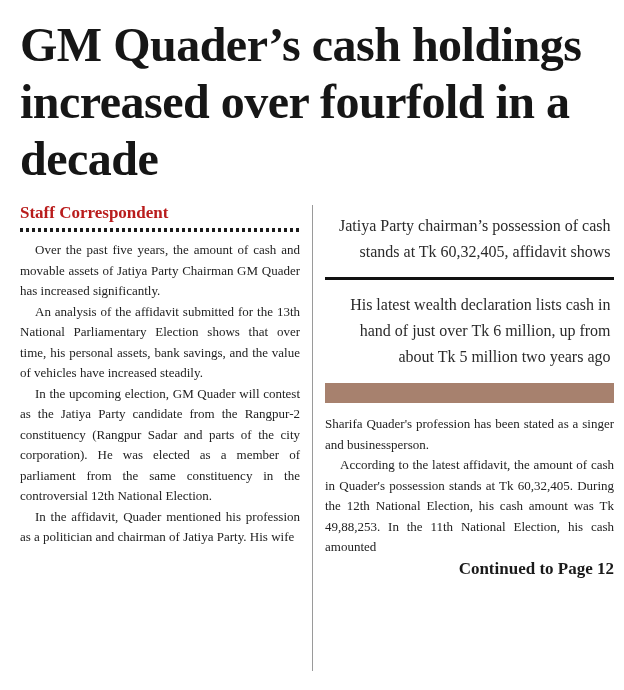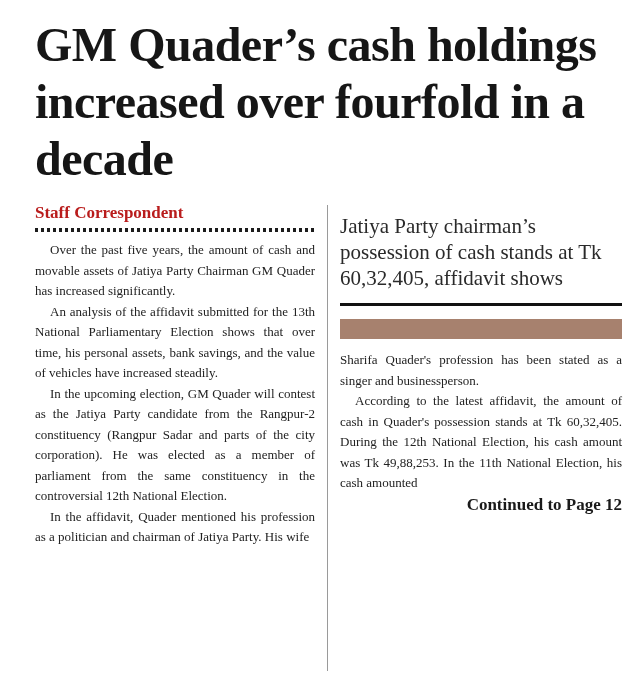--- a/index.html
+++ b/index.html
@@ -2,21 +2,21 @@
 <html><head>
 <meta charset="utf-8">
 <style>
   * { box-sizing: border-box; margin: 0; padding: 0; }
   html, body { background: #ffffff; }
   .page {
     position: relative;
     width: 624px;
     height: 690px;
     background: #ffffff;
-    padding: 16px 8px 0 35px;
+    padding: 16px 8px 0 20px;
     overflow: hidden;
     font-family: "Liberation Serif", "DejaVu Serif", serif;
     color: #1c1c1c;
   }
   .headline {
     font-size: 48px;
     font-weight: bold;
     line-height: 57px;
     letter-spacing: -0.5px;
     color: #161616;
@@ -54,23 +54,23 @@
   }
   .body-text p {
     font-size: 13px;
     line-height: 20.5px;
     text-align: justify;
     text-indent: 15px;
     color: #222222;
   }
   .body-text p.no-indent { text-indent: 0; }
   .pull-quote {
-    font-size: 21px;
+    font-size: 16px;
     line-height: 26px;
-    text-align: left;
+    text-align: right;
     color: #2a2a2a;
     width: 282px;
     margin: 0 auto;
   }
   .pq-first { margin-top: 12px; }
   .quote-rule {
     height: 3px;
     background: #111111;
     margin: 12px 0 12px 0;
   }
@@ -106,20 +106,21 @@
       </div>
     </div>
 
     <div class="col-divider"></div>
 
     <div class="col-right">
       <div class="pull-quote pq-first">Jatiya Party chairman’s possession of cash stands at Tk 60,32,405, affidavit shows</div>
 
       <div class="quote-rule" style="background: rgb(17, 17, 17);"></div>
 
+      <div class="pull-quote">His latest wealth declaration lists cash in hand of just over Tk 6 million, up from about Tk 5 million two years ago</div>
 
       <div class="accent-bar" style="background: rgb(167, 129, 110);"></div>
 
       <div class="body-text">
         <p class="no-indent">Sharifa Quader's profession has been stated as a singer and businessperson.</p>
         <p>According to the latest affidavit, the amount of cash in Quader's possession stands at Tk 60,32,405. During the 12th National Election, his cash amount was Tk 49,88,253. In the 11th National Election, his cash amounted</p>
       </div>
 
       <div class="continued">Continued to Page 12</div>
     </div>

